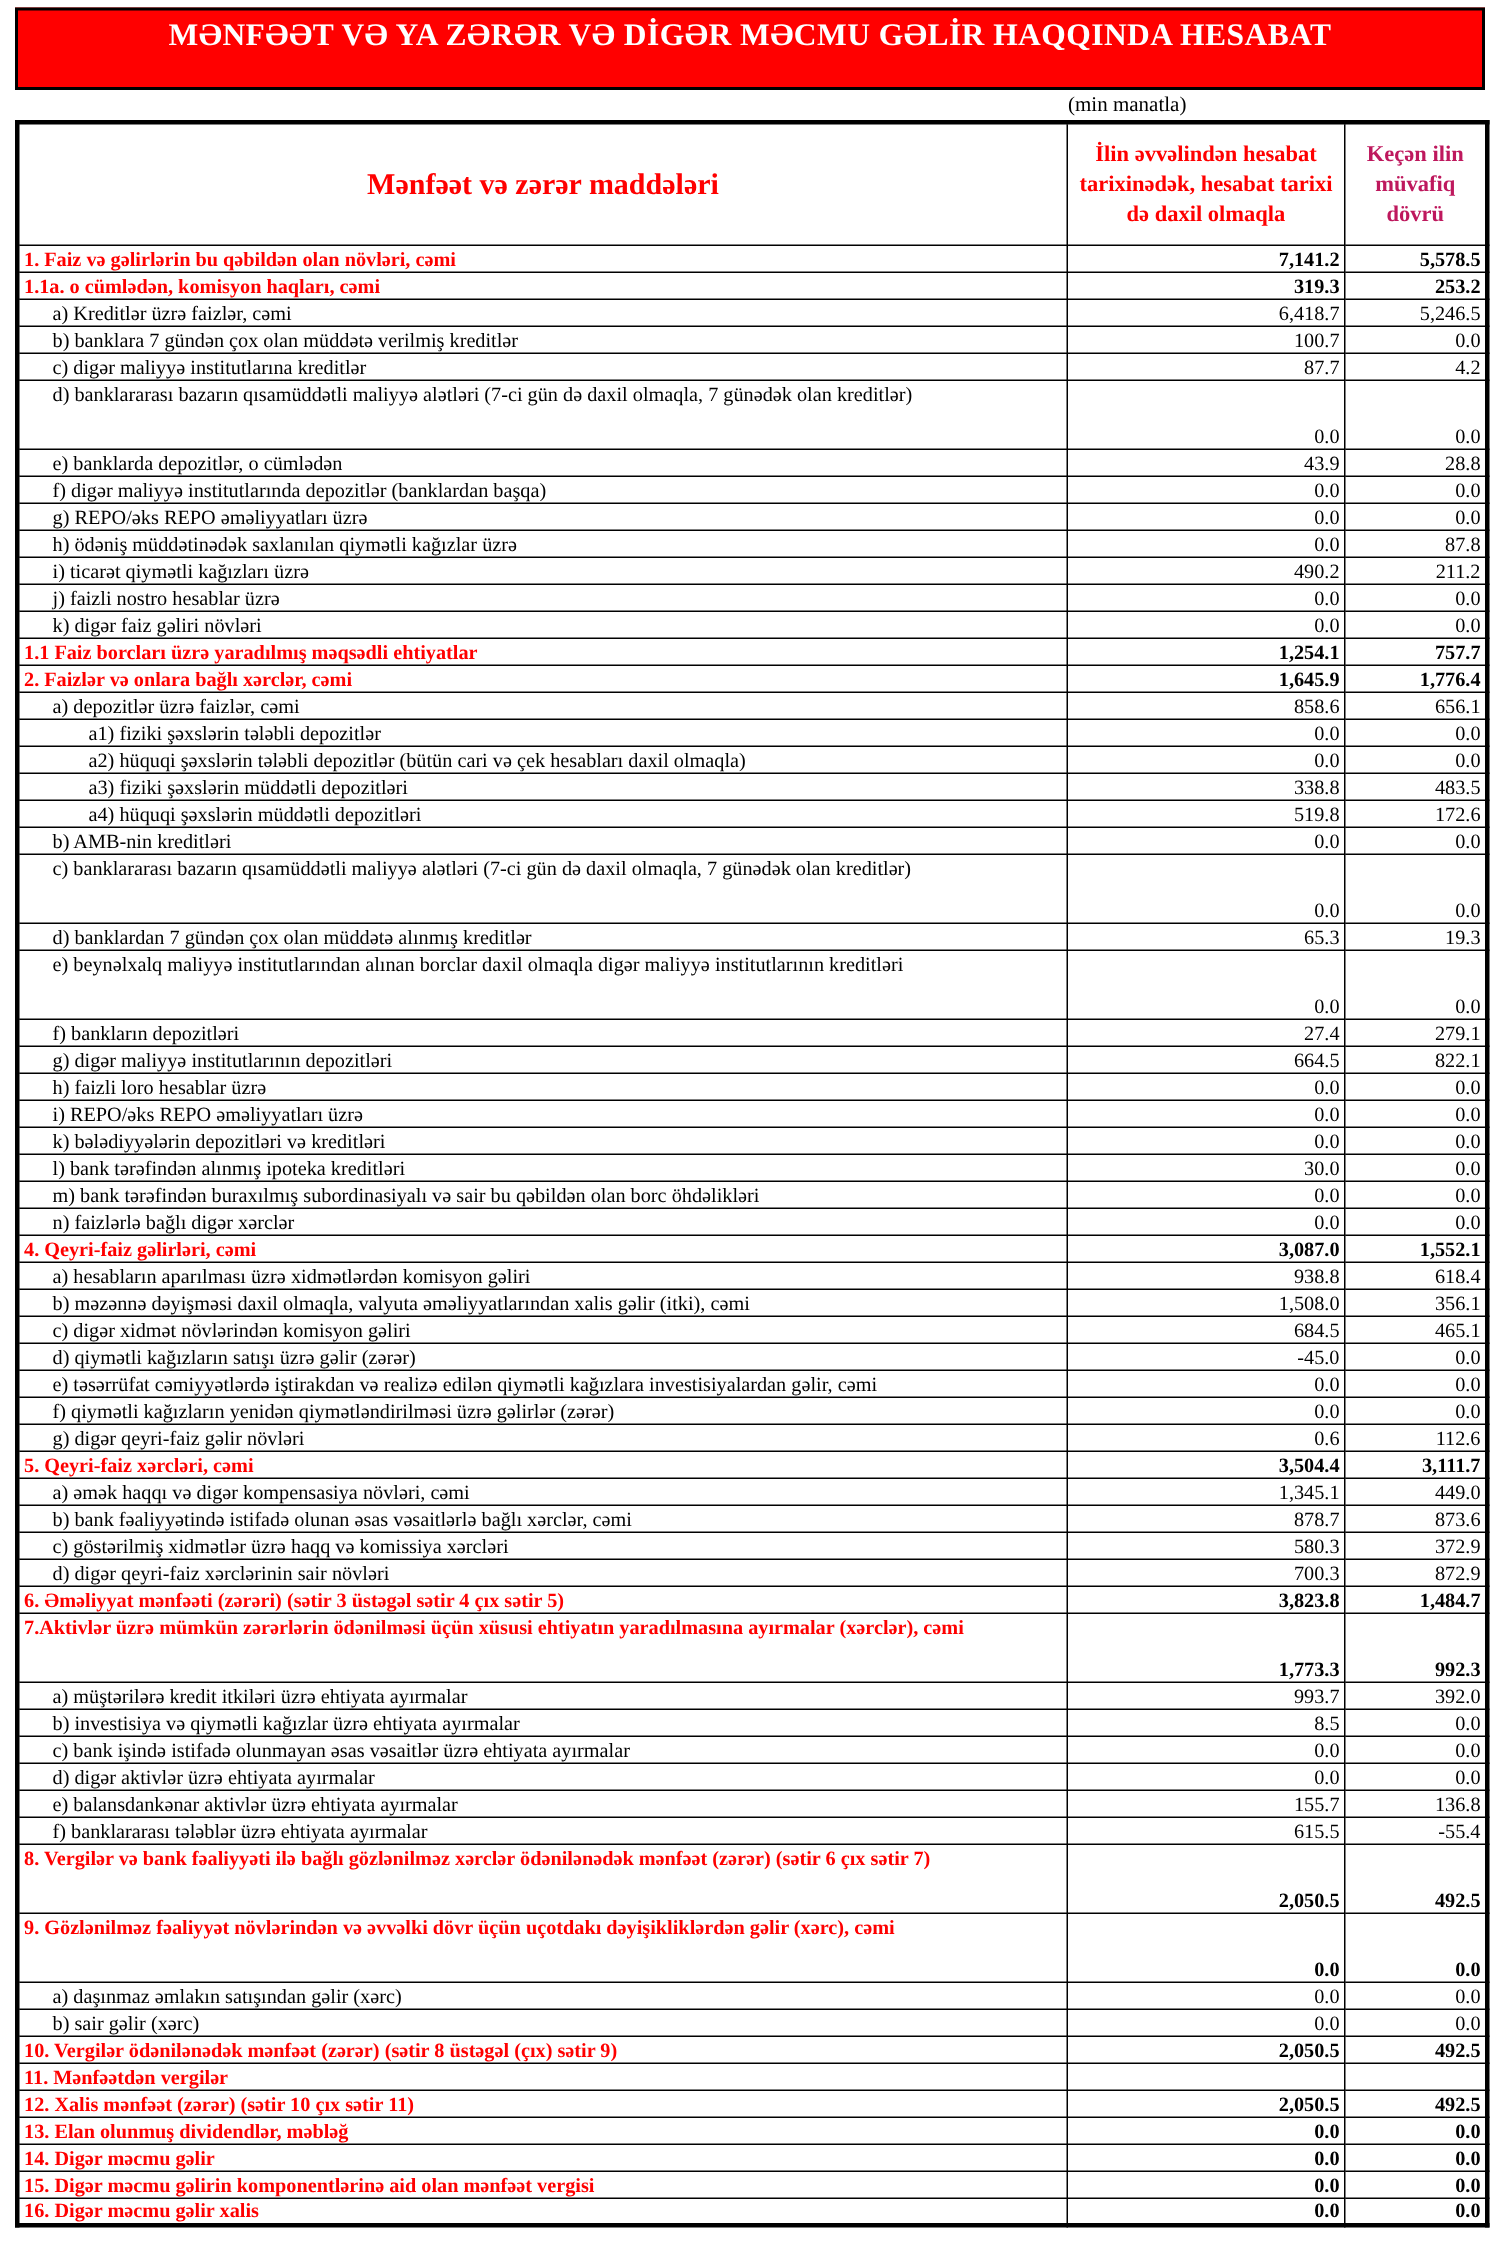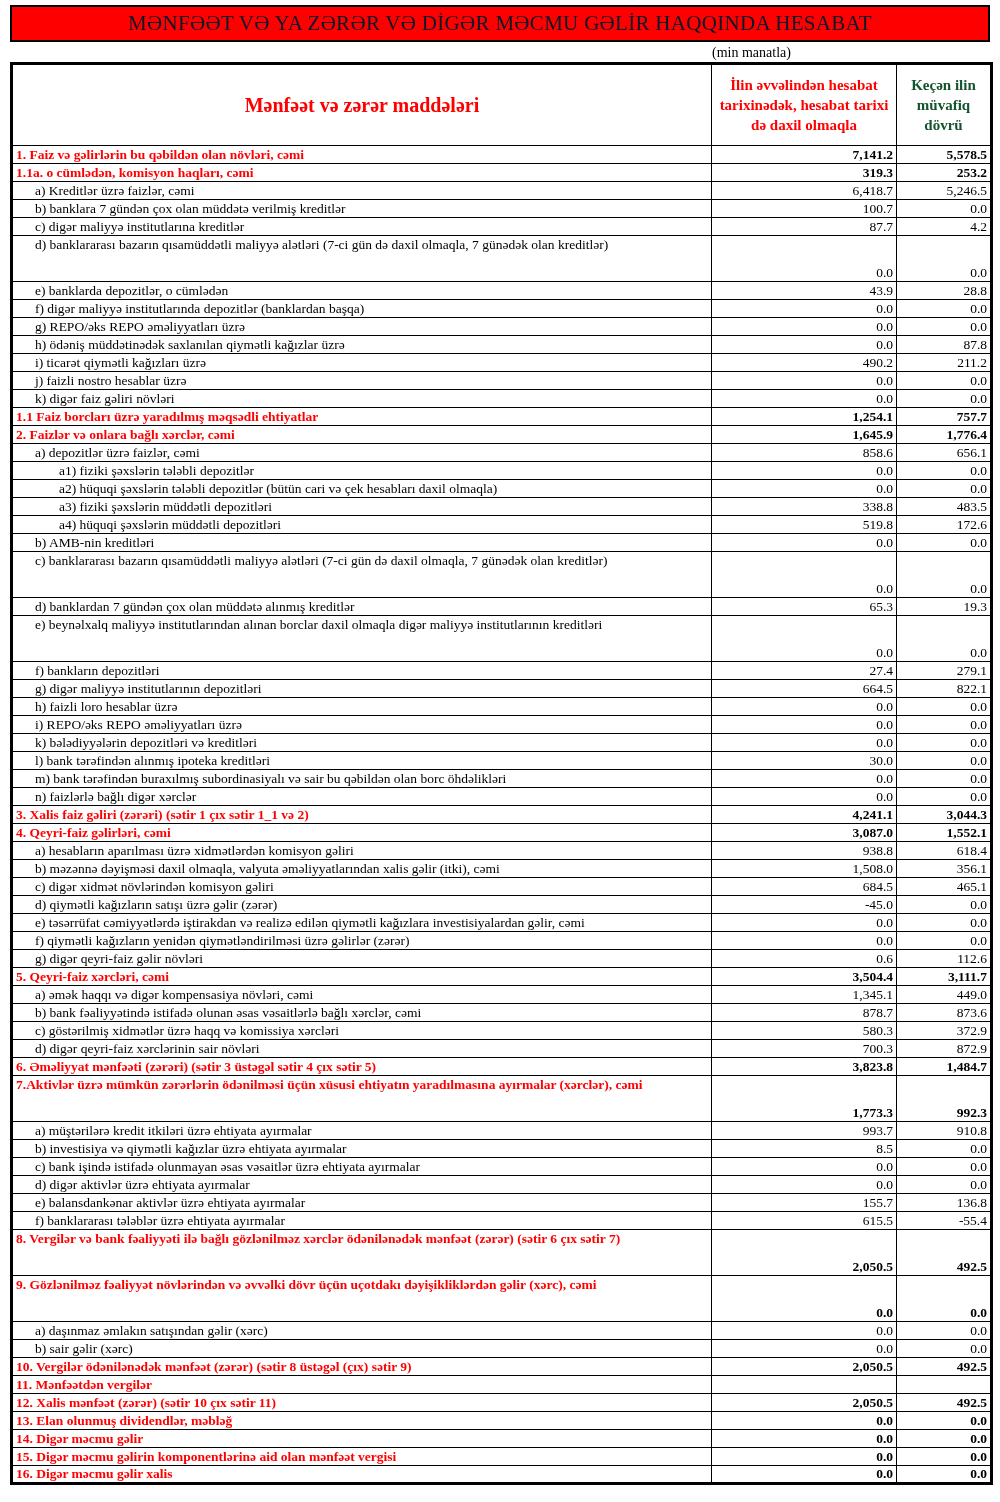--- a/index.html
+++ b/index.html
@@ -7,25 +7,25 @@
   body {
     width: 1000px;
     background: #ffffff;
     color: #000;
     font-family: "Liberation Serif", "DejaVu Serif", serif;
   }
   .banner {
     margin: 5px 10px 3px;
     border: 2px solid #000;
     background: #ff0000;
-    color: #0f172a;
-    font-weight: normal;
+    color: #ffffff;
+    font-weight: bold;
     text-align: center;
     font-size: 21px;
-    padding: 4px 0 4px;
+    padding: 4px 0 22px;
     letter-spacing: 0.3px;
   }
   .unit-note {
     margin: 0 10px 1px;
     font-size: 14px;
     line-height: 16px;
   }
   .unit-note span { margin-left: 702px; font-family: Liberation Serif, serif; }
   table.report {
     border-collapse: collapse;
@@ -39,21 +39,21 @@
   col.c3 { width: 95px; }
   th, td { border: 1px solid #000; padding: 0 3px; }
   thead th {
     height: 82px;
     font-weight: bold;
     text-align: center;
     vertical-align: middle;
   }
   th.h-items    { font-size: 20px; color: #ff0000; }
   th.h-current  { font-size: 15px; color: #ff0000; line-height: 1.35; font-family: Liberation Serif, serif; }
-  th.h-previous { font-size: 15px; color: #14532d; line-height: 1.35; }
+  th.h-previous { font-size: 15px; color: #be185d; line-height: 1.35; }
   tbody td {
     font-size: 13.5px;
     line-height: 1.15;
     height: 18px;
     vertical-align: middle;
   }
   td.lbl { text-align: left; }
   td.val { text-align: right; vertical-align: bottom; }
   td.ind1 { padding-left: 22px; }
   td.ind2 { padding-left: 46px; }
@@ -239,25 +239,20 @@
         <td class="lbl ind1">m) bank tərəfindən buraxılmış subordinasiyalı və sair bu qəbildən olan borc öhdəlikləri</td>
         <td class="val">0.0</td>
         <td class="val">0.0</td>
       </tr>
       <tr class="">
         <td class="lbl ind1">n) faizlərlə bağlı digər xərclər</td>
         <td class="val">0.0</td>
         <td class="val">0.0</td>
       </tr>
       <tr class="red">
-        <td class="lbl">3. Xalis faiz gəliri (zərəri) (sətir 1 çıx sətir 1_1 və 2)</td>
-        <td class="val">4,241.1</td>
-        <td class="val">3,044.3</td>
-      </tr>
-      <tr class="red">
         <td class="lbl">4. Qeyri-faiz gəlirləri, cəmi</td>
         <td class="val">3,087.0</td>
         <td class="val">1,552.1</td>
       </tr>
       <tr class="">
         <td class="lbl ind1">a) hesabların aparılması üzrə xidmətlərdən komisyon gəliri</td>
         <td class="val">938.8</td>
         <td class="val">618.4</td>
       </tr>
       <tr class="">
@@ -321,21 +316,21 @@
         <td class="val">1,484.7</td>
       </tr>
       <tr class="red tall">
         <td class="lbl">7.Aktivlər üzrə mümkün zərərlərin ödənilməsi üçün xüsusi ehtiyatın yaradılmasına ayırmalar (xərclər), cəmi</td>
         <td class="val">1,773.3</td>
         <td class="val">992.3</td>
       </tr>
       <tr class="">
         <td class="lbl ind1">a) müştərilərə kredit itkiləri üzrə ehtiyata ayırmalar</td>
         <td class="val">993.7</td>
-        <td class="val">910.8</td>
+        <td class="val">392.0</td>
       </tr>
       <tr class="">
         <td class="lbl ind1">b) investisiya və qiymətli kağızlar üzrə ehtiyata ayırmalar</td>
         <td class="val">8.5</td>
         <td class="val">0.0</td>
       </tr>
       <tr class="">
         <td class="lbl ind1">c) bank işində istifadə olunmayan əsas vəsaitlər üzrə ehtiyata ayırmalar</td>
         <td class="val">0.0</td>
         <td class="val">0.0</td>

